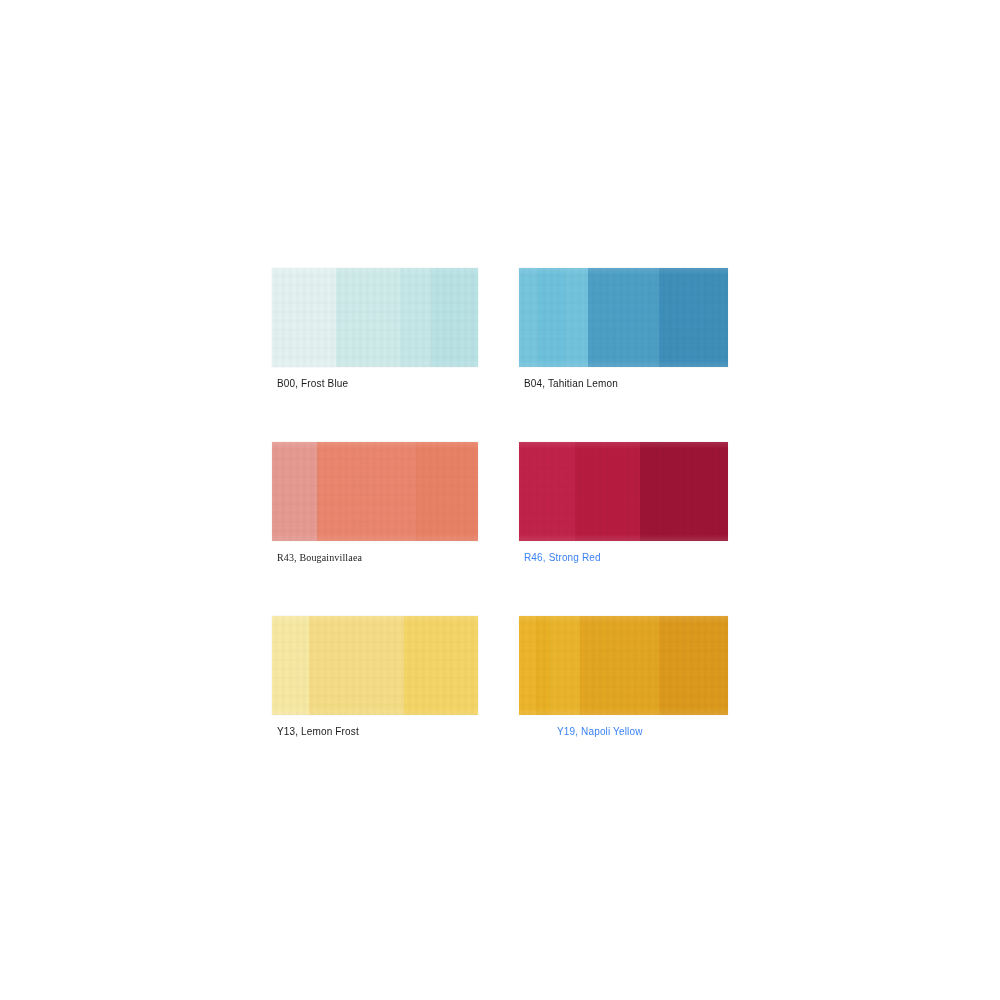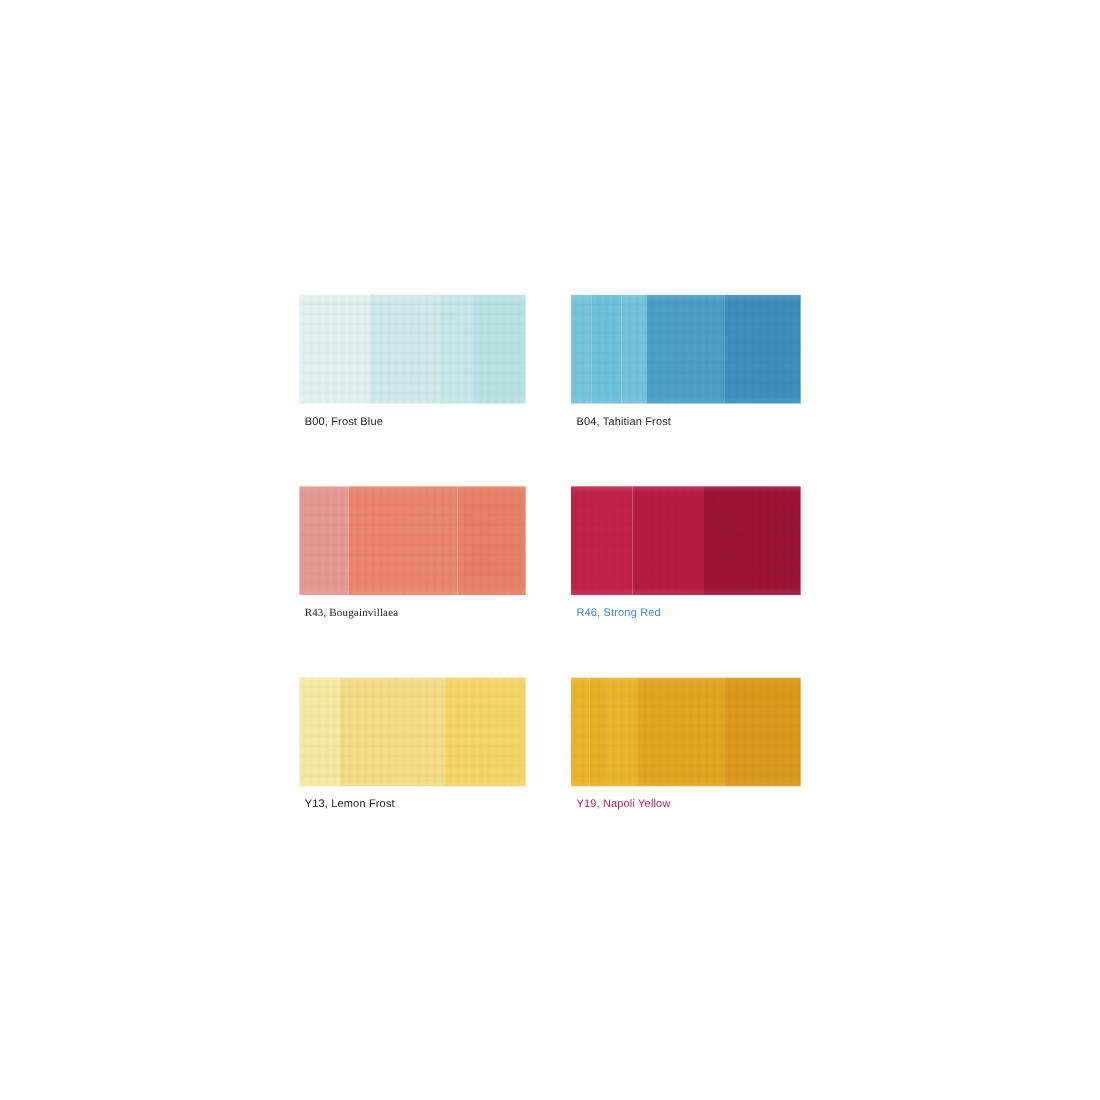--- a/index.html
+++ b/index.html
@@ -126,21 +126,21 @@
     </div>
     <div class="swatch-cell spacer"></div>
     <div class="swatch-cell">
       <div class="swatch-block" title="B04, Tahitian Blue">
           <div class="band" style="width: 9%; background: rgb(118, 197, 222);"></div>
           <div class="band" style="width: 13%; background: rgb(110, 193, 220);"></div>
           <div class="band" style="width: 11%; background: rgb(115, 195, 221);"></div>
           <div class="band" style="width: 34%; background: rgb(77, 159, 198);"></div>
           <div class="band" style="width: 33%; background: rgb(62, 143, 186);"></div>
         </div>
-      <div class="swatch-label" style="color: rgb(26, 26, 26);">B04, Tahitian Frost</div>
+      <div class="swatch-label" style="color: rgb(26, 26, 26);">B04, Tahitian Lemon</div>
       <div class="row-gap"></div>
     </div>
 
     <div class="swatch-cell">
       <div class="swatch-block" title="R43, Bougainvillaea">
           <div class="band" style="width: 22%; background: rgb(229, 154, 146);"></div>
           <div class="band" style="width: 48%; background: rgb(234, 134, 110);"></div>
           <div class="band" style="width: 30%; background: rgb(232, 130, 102);"></div>
         </div>
       <div class="swatch-label" style="color: rgb(26, 26, 26); font-family: Liberation Serif, serif;">R43, Bougainvillaea</div>
@@ -168,18 +168,18 @@
     </div>
     <div class="swatch-cell spacer"></div>
     <div class="swatch-cell">
       <div class="swatch-block" title="Y19, Napoli Yellow">
           <div class="band" style="width: 8%; background: rgb(236, 181, 43);"></div>
           <div class="band" style="width: 7%; background: rgb(232, 176, 36);"></div>
           <div class="band" style="width: 14%; background: rgb(234, 181, 44);"></div>
           <div class="band" style="width: 38%; background: rgb(227, 166, 34);"></div>
           <div class="band" style="width: 33%; background: rgb(220, 154, 29);"></div>
         </div>
-      <div class="swatch-label" style="color: #be185d;">Y19, Napoli Yellow</div>
+      <div class="swatch-label" style="color: #3b82f6; margin-left: 33px;">Y19, Napoli Yellow</div>
       <div class="row-gap-last"></div>
     </div>
 
   </div>
 </div>
 
 </body></html>

